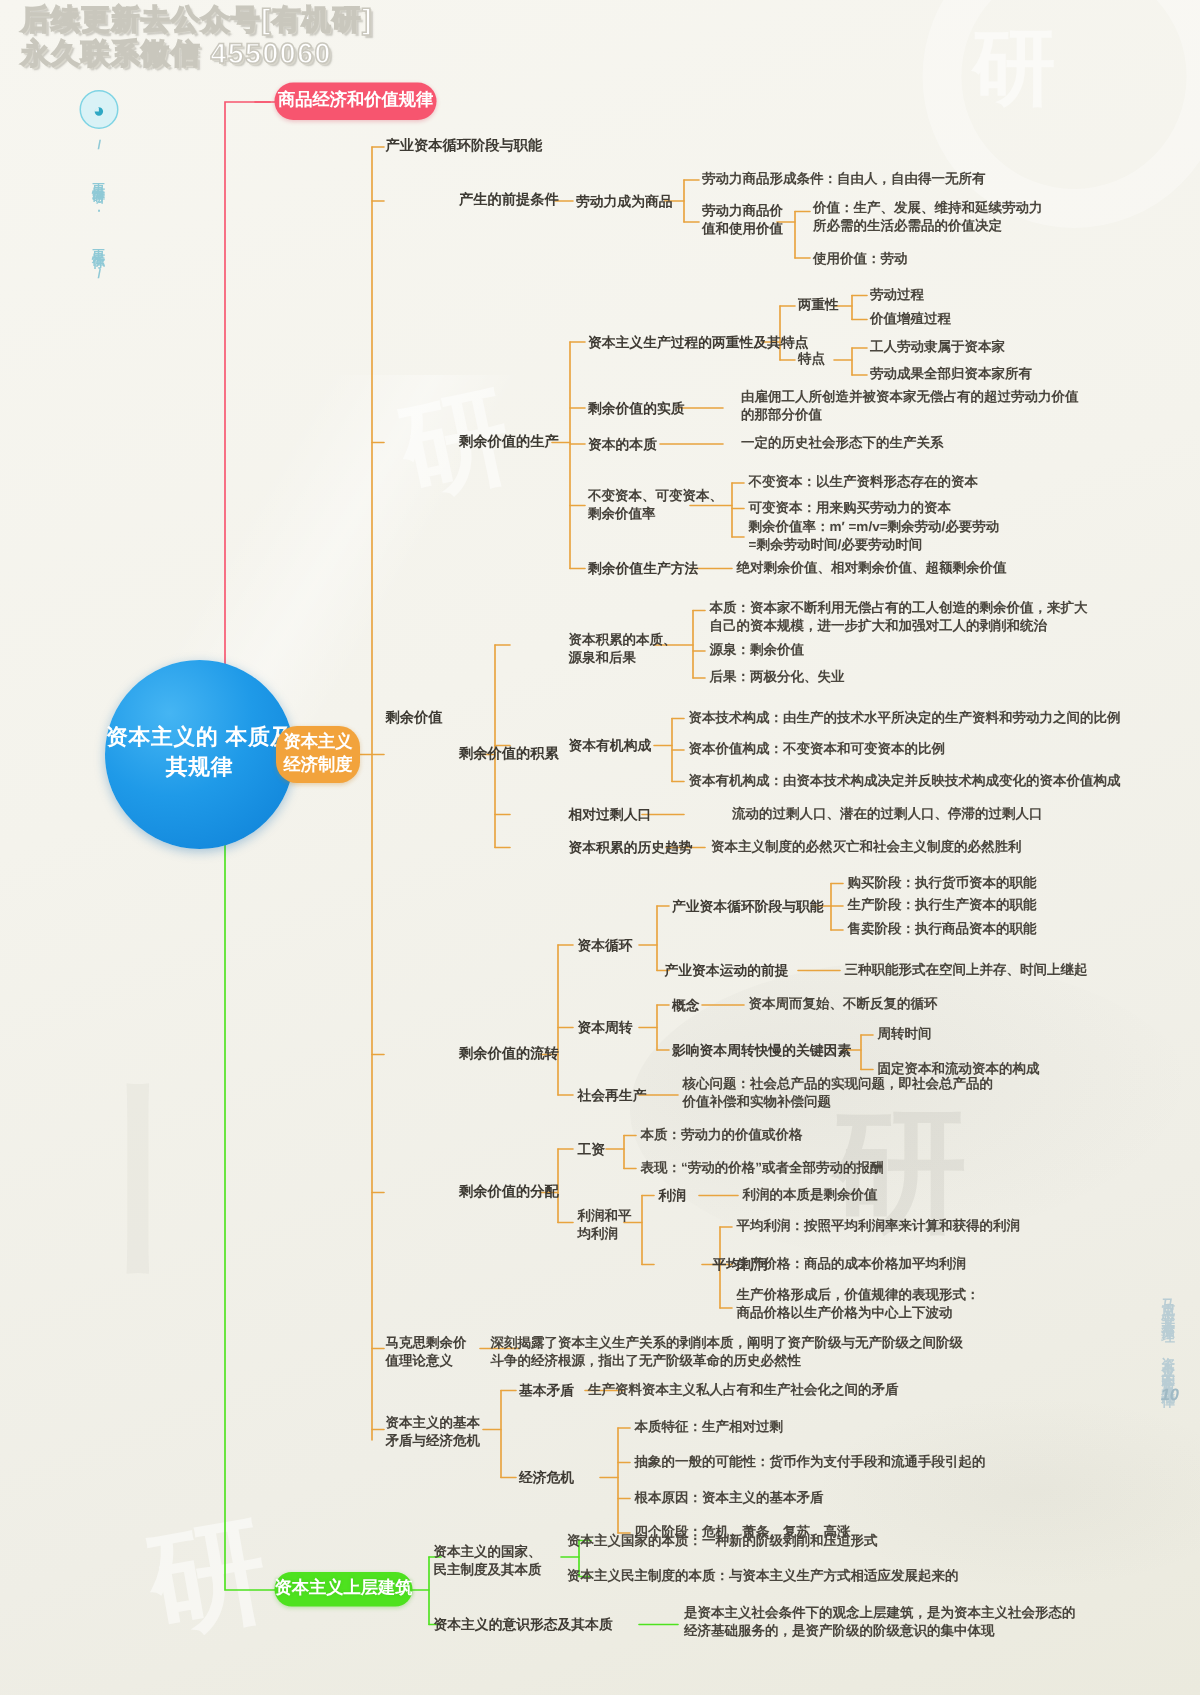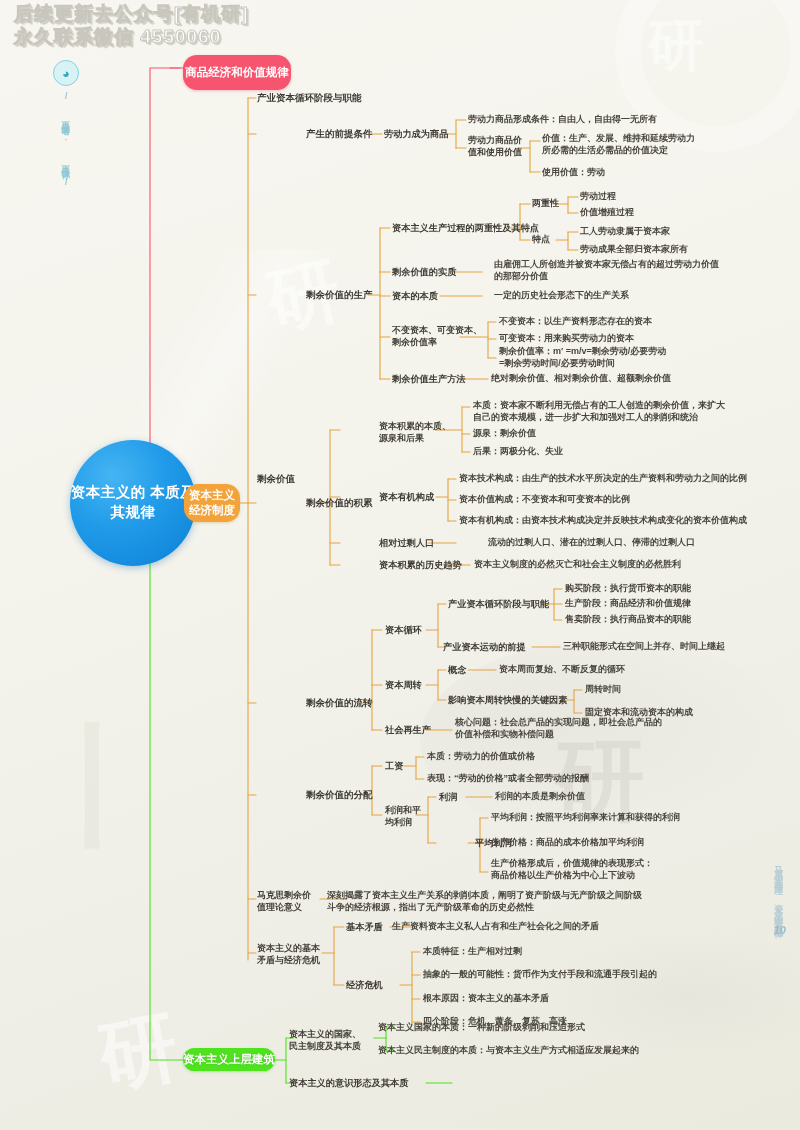--- a/index.html
+++ b/index.html
@@ -300,21 +300,21 @@
     <div class="rdot"></div>
     <div class="rvtext">资本主义的本质及其规律</div>
     <div class="pageno">10</div>
   </div>
 
   <div class="node center" style="left:70px;top:440px;">
     <span>资本主义的
 本质及其规律</span>
   </div>
 
-  <div class="node pill pill-pink" style="left:183px;top:55px;width:108px;height:35px;font-family:Liberation Serif, serif;">
+  <div class="node pill pill-pink" style="left:183px;top:55px;width:108px;height:25px;font-family:Liberation Serif, serif;">
     <span>商品经济和价值规律</span>
   </div>
 
   <div class="node pill pill-orange" style="left:184px;top:484px;width:56px;height:38px;">
     <span>资本主义
 经济制度</span>
   </div>
 
   <div class="node pill pill-green" style="left:183px;top:1048px;width:92px;height:23px;">
     <span>资本主义上层建筑</span>
@@ -373,21 +373,21 @@
 
   <div class="lbl t2" style="left:379px;top:537px;">相对过剩人口</div>
   <div class="lbl leaf" style="left:459px;top:537px;margin-left:29px;">流动的过剩人口、潜在的过剩人口、停滞的过剩人口</div>
   <div class="lbl t2" style="left:379px;top:559px;">资本积累的历史趋势</div>
   <div class="lbl leaf" style="left:474px;top:559px;">资本主义制度的必然灭亡和社会主义制度的必然胜利</div>
 
   <div class="lbl t" style="left:306px;top:697px;">剩余价值的流转</div>
   <div class="lbl t2" style="left:385px;top:624px;">资本循环</div>
   <div class="lbl t2" style="left:448px;top:598px;">产业资本循环阶段与职能</div>
   <div class="lbl leaf" style="left:565px;top:583px;">购买阶段：执行货币资本的职能</div>
-  <div class="lbl leaf" style="left:565px;top:598px;">生产阶段：商品经济和价值规律</div>
+  <div class="lbl leaf" style="left:565px;top:598px;">生产阶段：执行生产资本的职能</div>
   <div class="lbl leaf" style="left:565px;top:614px;">售卖阶段：执行商品资本的职能</div>
   <div class="lbl t2" style="left:443px;top:641px;">产业资本运动的前提</div>
   <div class="lbl leaf" style="left:563px;top:641px;">三种职能形式在空间上并存、时间上继起</div>
 
   <div class="lbl t2" style="left:385px;top:679px;">资本周转</div>
   <div class="lbl t2" style="left:448px;top:664px;">概念</div>
   <div class="lbl leaf" style="left:499px;top:664px;">资本周而复始、不断反复的循环</div>
   <div class="lbl t2" style="left:448px;top:694px;">影响资本周转快慢的关键因素</div>
   <div class="lbl leaf" style="left:585px;top:684px;">周转时间</div>
   <div class="lbl leaf" style="left:585px;top:707px;">固定资本和流动资本的构成</div>
@@ -424,14 +424,16 @@
   <div class="lbl leaf" style="left:423px;top:946px;">本质特征：生产相对过剩</div>
   <div class="lbl leaf" style="left:423px;top:969px;">抽象的一般的可能性：货币作为支付手段和流通手段引起的</div>
   <div class="lbl leaf" style="left:423px;top:993px;">根本原因：资本主义的基本矛盾</div>
   <div class="lbl leaf" style="left:423px;top:1016px;">四个阶段：危机、萧条、复苏、高涨</div>
 
   <div class="lbl t3" style="left:289px;top:1029px;">资本主义的国家、
 民主制度及其本质</div>
   <div class="lbl leaf" style="left:378px;top:1022px;">资本主义国家的本质：一种新的阶级剥削和压迫形式</div>
   <div class="lbl leaf" style="left:378px;top:1045px;">资本主义民主制度的本质：与资本主义生产方式相适应发展起来的</div>
   <div class="lbl t2" style="left:289px;top:1077px;">资本主义的意识形态及其本质</div>
+  <div class="lbl leaf" style="left:456px;top:1070px;">是资本主义社会条件下的观念上层建筑，是为资本主义社会形态的
+经济基础服务的，是资产阶级的阶级意识的集中体现</div>
 
 </div>
 
 </body></html>

